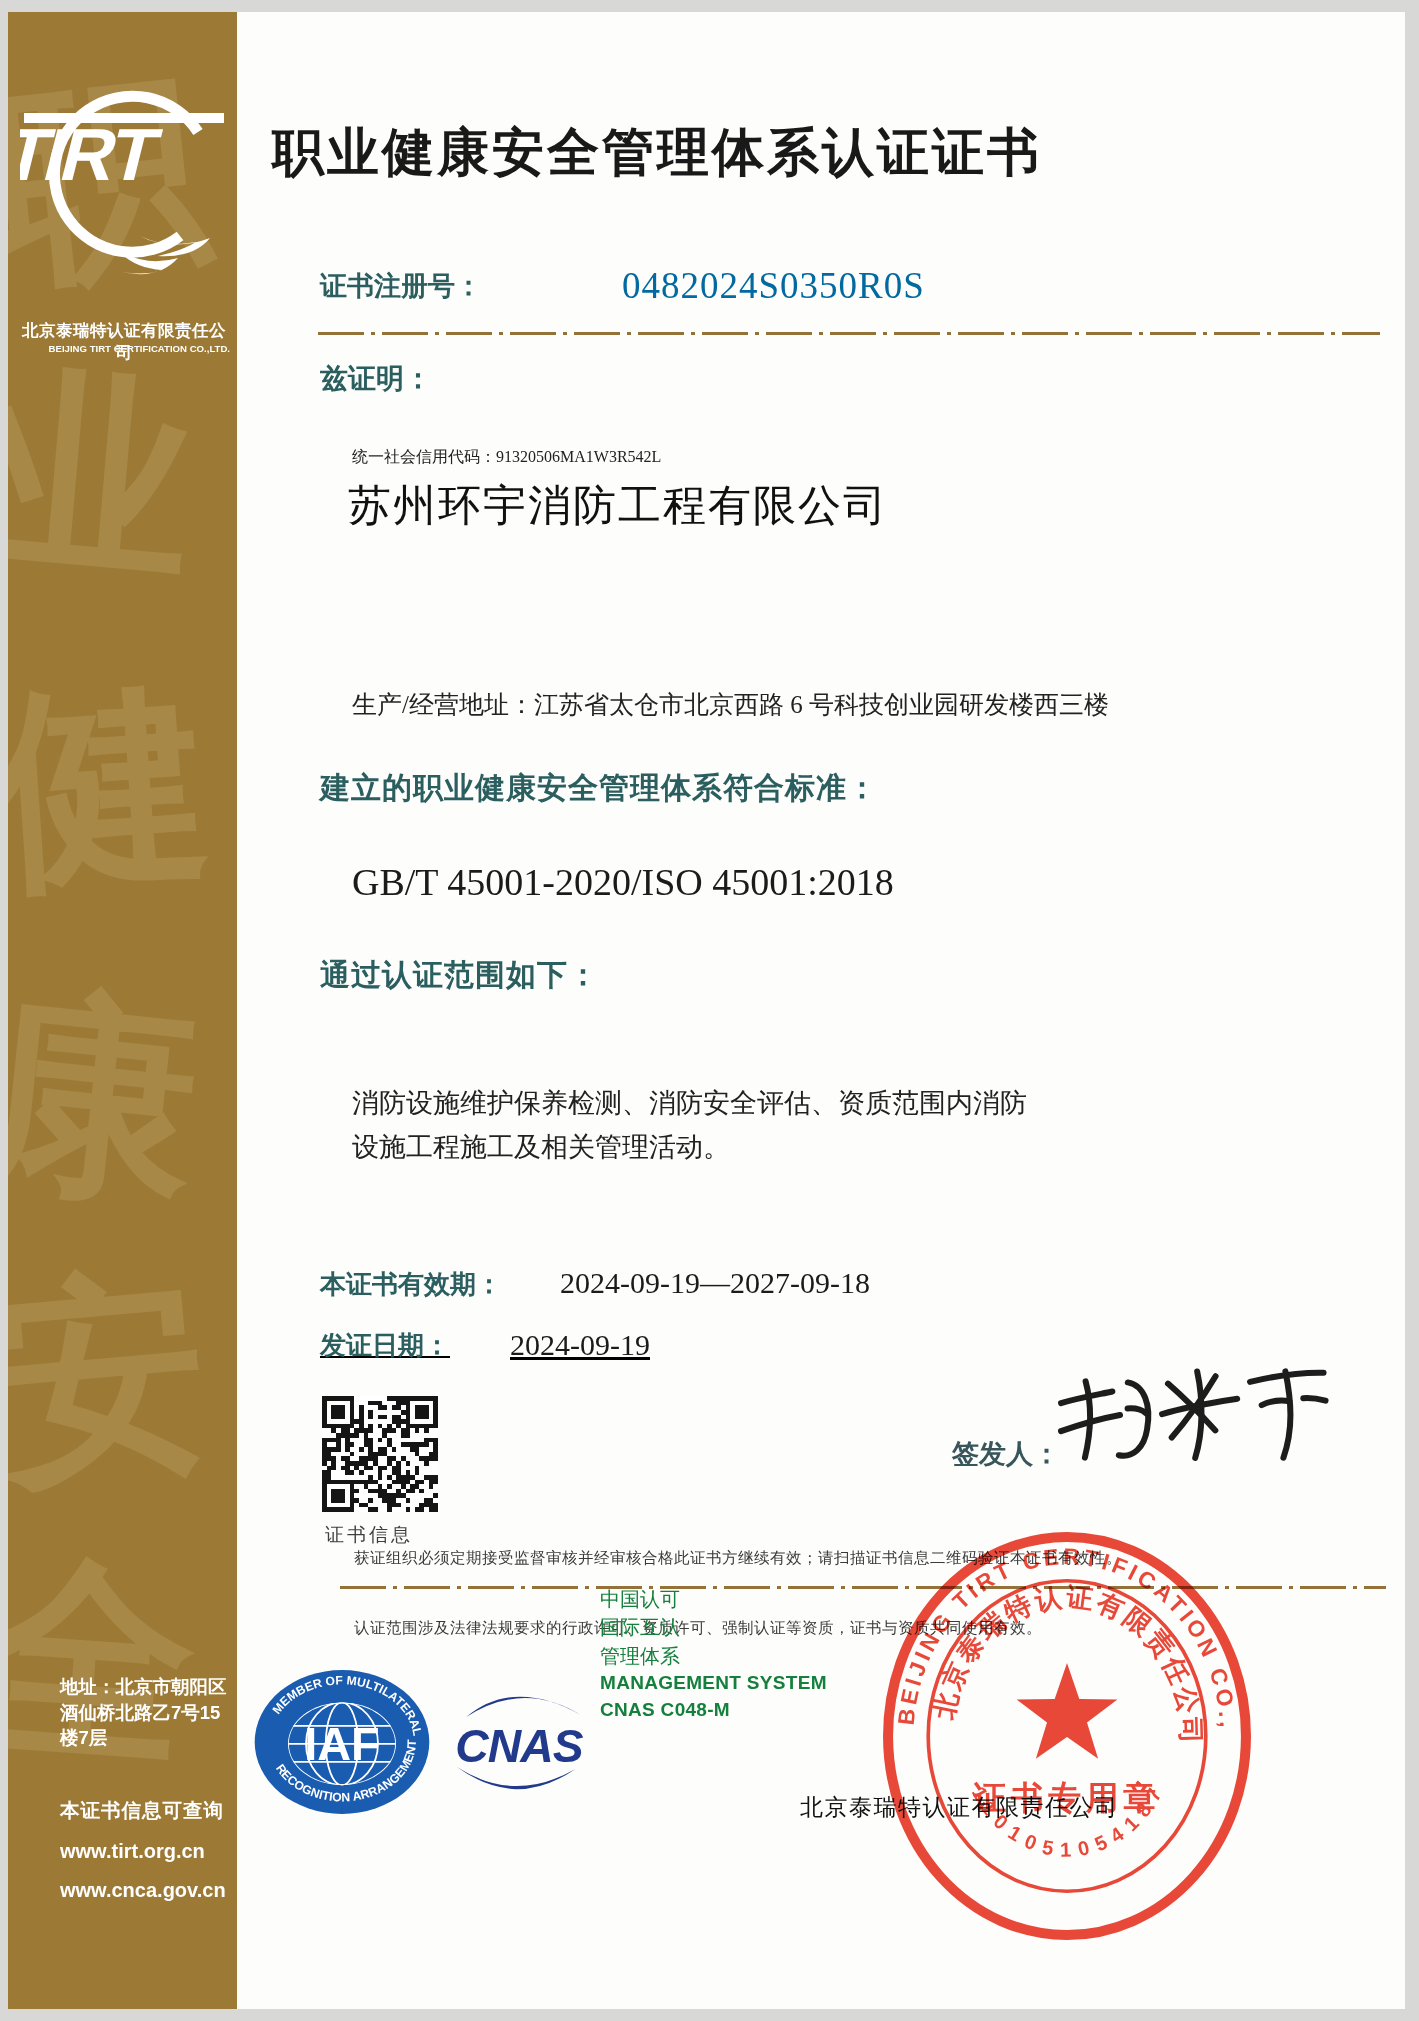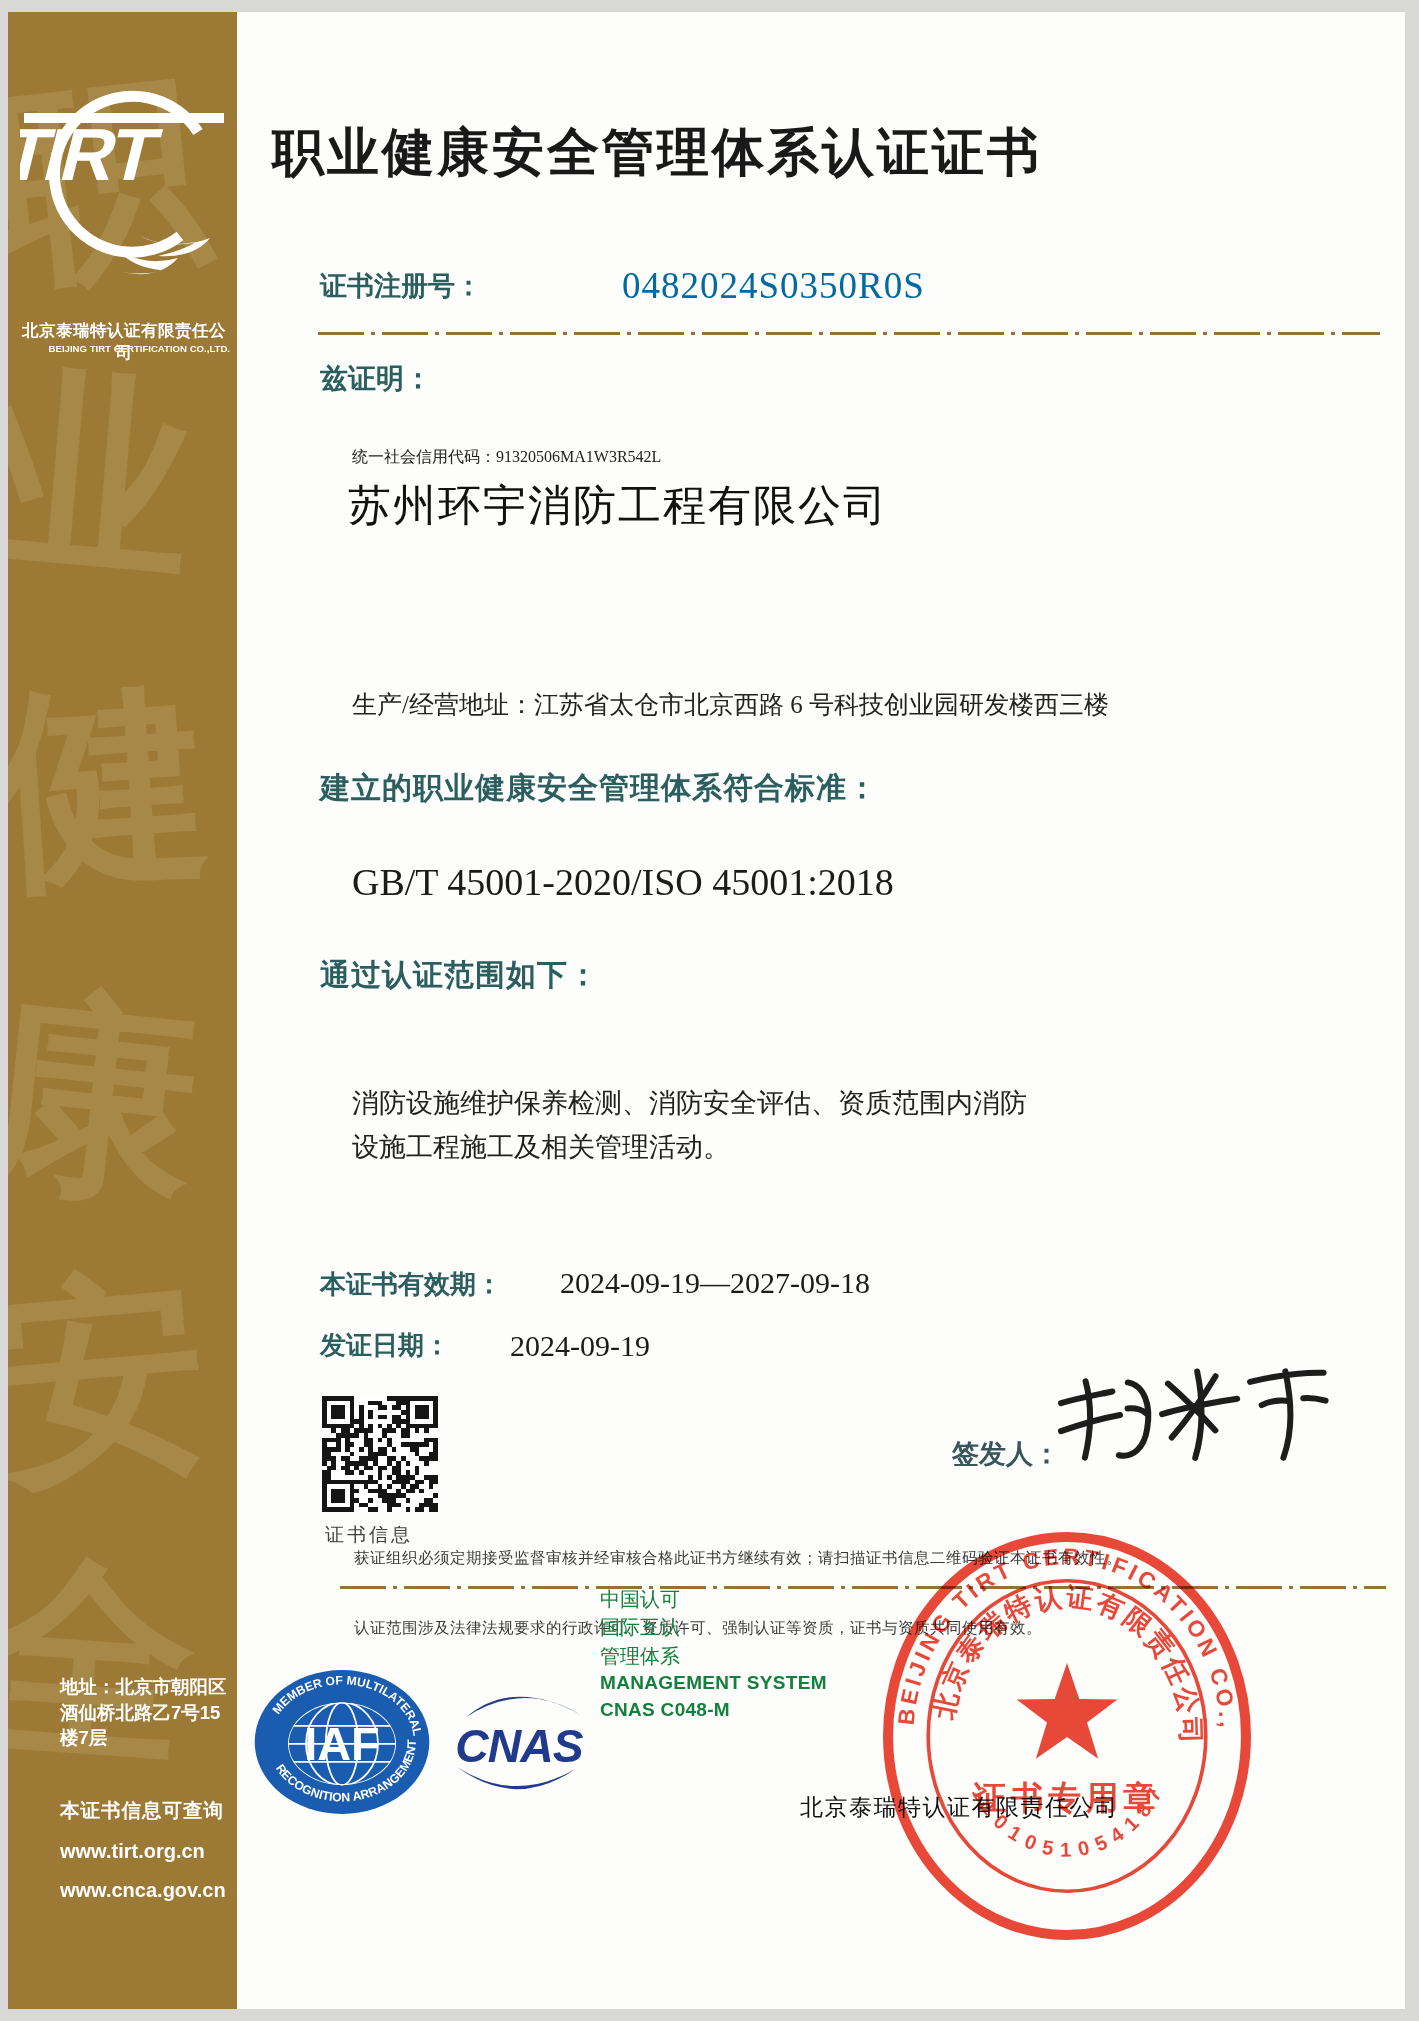--- a/index.html
+++ b/index.html
@@ -46,21 +46,21 @@
   .company { left:348px; top:477px; font-size:43px; color:#111; letter-spacing:2px; }
   .addr1   { left:352px; top:650px; font-size:25px; color:#222; white-space:nowrap; }
   .addr2   { left:352px; top:688px; font-size:25px; color:#222; white-space:nowrap; }
   .std-head   { left:320px; top:768px; font-size:30px; letter-spacing:1px; }
   .std-value  { left:352px; top:860px; font-size:38px; color:#1b1b1b; }
   .scope-head { left:320px; top:955px; font-size:30px; letter-spacing:1px; }
   .scope-text { left:352px; top:1082px; width:700px; font-size:27px; color:#222; line-height:1.62; }
   .valid-row  { left:320px; top:1266px; display:flex; align-items:baseline; }
   .valid-label{ font-size:26px; }
   .valid-value{ margin-left:58px; font-size:30px; color:#1b1b1b; }
-  .issue-row  { left:320px; top:1328px; display:flex; align-items:center; }
+  .issue-row  { left:320px; top:1328px; display:flex; align-items:flex-start;text-decoration:underline; }
   .issue-label{ font-size:26px; }
   .issue-value{ margin-left:60px; font-size:30px; color:#1b1b1b; }
 
   .qr { left:322px; top:1396px; width:116px; height:116px; background:#fff;
         display:grid; grid-template-columns:repeat(25,1fr); grid-auto-rows:1fr; }
   .qr .q { background:#151515; }
   .qr-caption { left:325px; top:1522px; font-size:19px; color:#3f3f3f; letter-spacing:3px; }
 
   .signer-label { left:952px; top:1436px; font-size:27px; color:#37555a; font-weight:bold; }
   .signature { left:1042px; top:1352px; }

